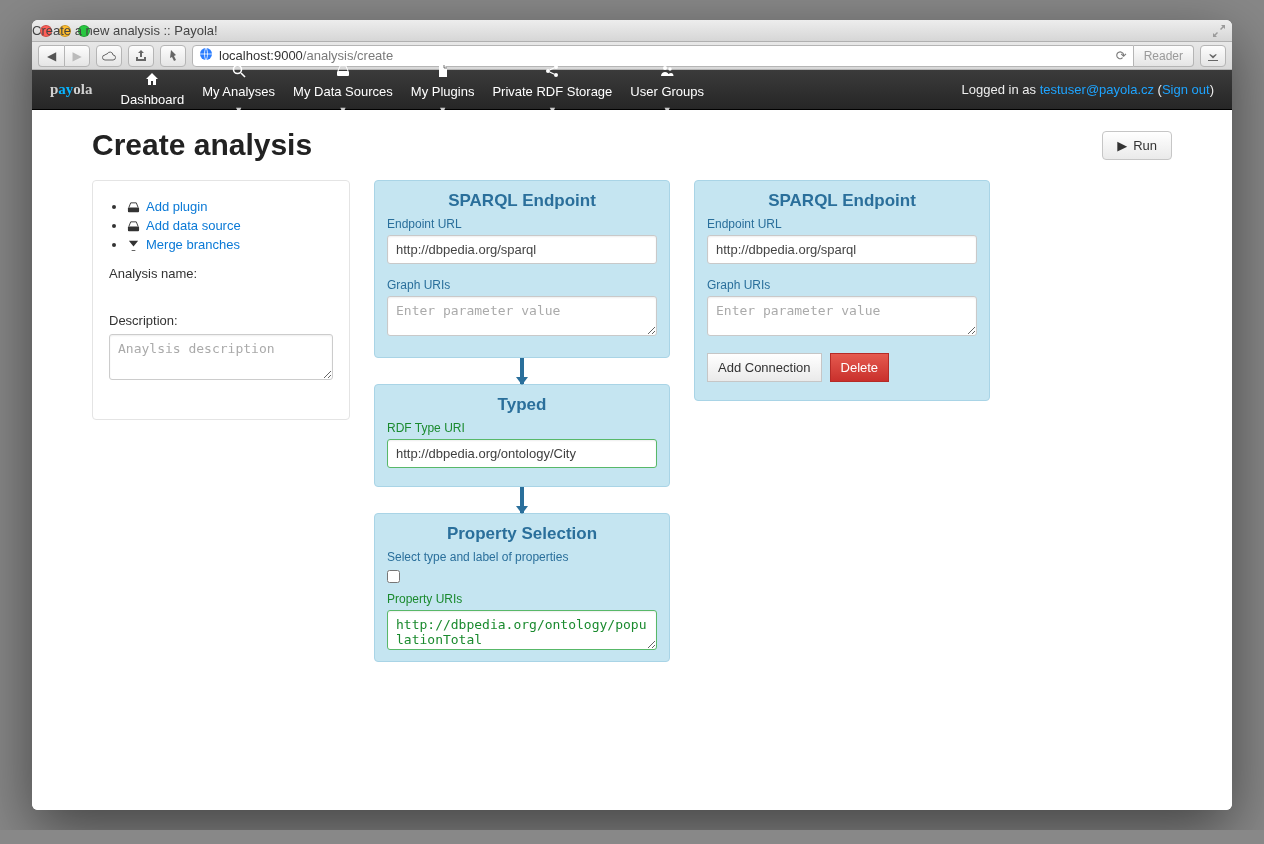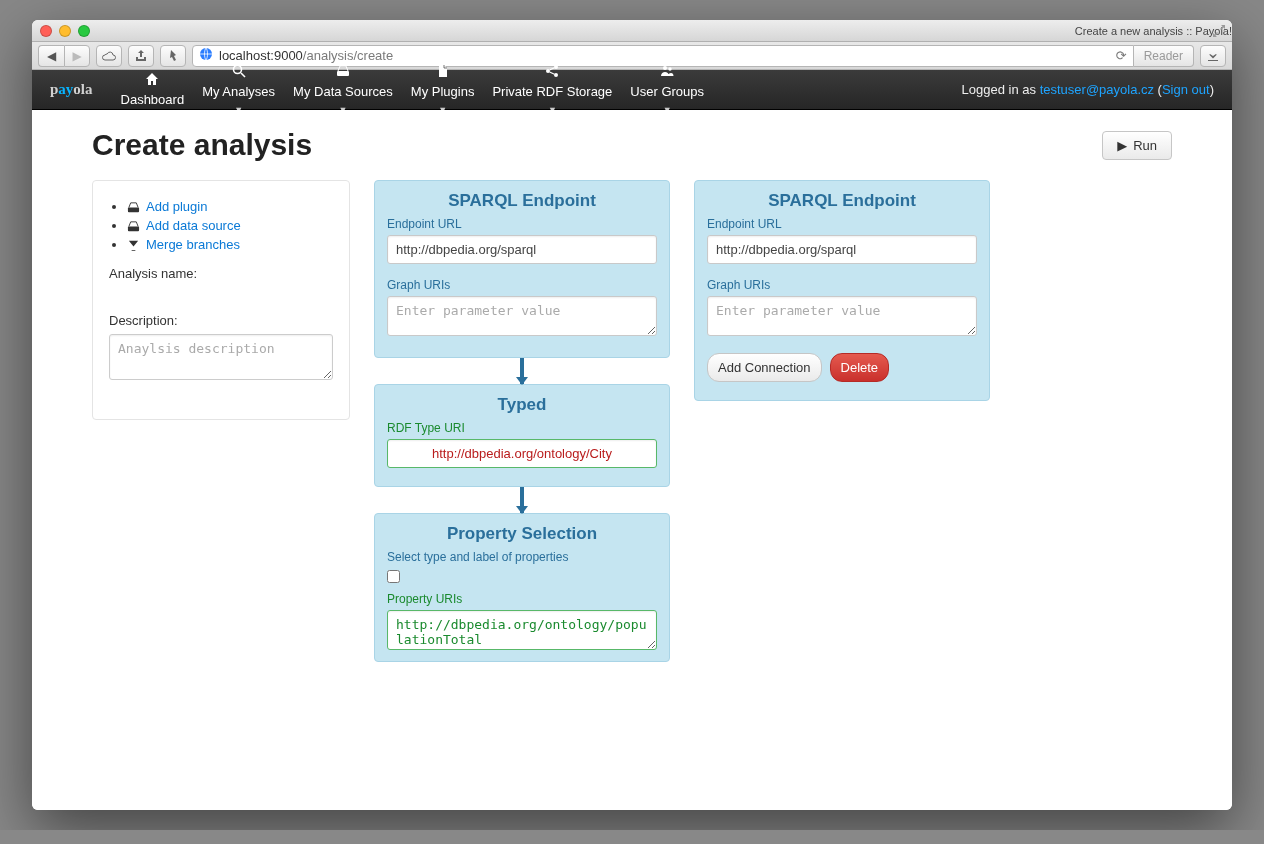--- a/index.html
+++ b/index.html
@@ -28,21 +28,21 @@
     height: 22px;
     background: linear-gradient(#ededed,#d6d6d6);
     border-bottom: 1px solid #b0b0b0;
     display: flex;
     align-items: center;
     position: relative;
   }
   .traffic { display: flex; gap: 7px; margin-left: 8px; }
   .tl { width: 12px; height: 12px; border-radius: 50%; border: 1px solid rgba(0,0,0,0.2);}
   .tl.red{background:#ff5f57;} .tl.yel{background:#ffbd2e;} .tl.grn{background:#28c940;}
-  .win-title { position:absolute; left:0; right:0; text-align:right; font-size:11px; color:#444;}
+  .win-title { position:absolute; left:0; right:0; text-align:left; font-size:13px; color:#444;}
   .titlebar .corner { position:absolute; right:6px; top:4px; width:14px; height:14px; color:#999;}
   .corner svg{width:14px;height:14px;}
   
   .toolbar {
     height: 28px;
     background: linear-gradient(#e8e8e8,#d8d8d8);
     border-bottom: 1px solid #b5b5b5;
     display:flex; align-items:center; padding: 0 6px; gap:6px;
   }
   .tb-btn {
@@ -117,34 +117,34 @@
   }
   .plugin-title{text-align:center;color:#2a6f9b;font-weight:700;font-size:17px;margin-bottom:4px;}
   .plugin-label{color:#2a6f9b;font-size:12px;margin:6px 0 4px 0;}
   .plugin-label.green{color:#1a8a2e;}
   .plugin-card input[type=text], .plugin-card textarea{
     width:100%; background:#fff; border:1px solid #c9c9c9; border-radius:3px;
     padding:6px 8px; font-size:13px; color:#444;
     box-shadow:inset 0 1px 2px rgba(0,0,0,0.07);
   }
   .plugin-card textarea{height:40px;resize:both;}
-  .plugin-card input.green-border{border:1px solid #58b869;color:#b91c1c;text-align:center;}
+  .plugin-card input.green-border{border:1px solid #58b869;color:#404040;}
   .plugin-card textarea.green-border{border:1px solid #58b869;color:#1a8a2e;}
   .connector{
     width:4px;height:26px;background:#2a6f9b;position:relative;margin:0;
   }
   .connector::after{
     content:"";position:absolute;bottom:-1px;left:-4px;
     border-left:6px solid transparent;border-right:6px solid transparent;border-top:8px solid #2a6f9b;
   }
   
   .right-card{width:296px;}
   .btn-row{display:flex;gap:8px;margin-top:14px;}
   .btn{
-    padding:6px 10px;border-radius:12px;font-size:13px;cursor:pointer;
+    padding:6px 10px;border-radius:0;font-size:13px;cursor:pointer;
     background:linear-gradient(#fff,#eaeaea);border:1px solid #c6c6c6;color:#333;
   }
   .btn.danger{background:linear-gradient(#e55a4f,#c9302c);border:1px solid #b52b27;color:#fff;}
   .chk{margin:6px 0 4px 0;}
   .small-icon{width:13px;height:13px;}
   .small-icon svg{width:13px;height:13px;fill:#0a79d6;vertical-align:middle;}
   .side-panel li .small-icon svg{fill:#333;}
   ::placeholder{color:#aaa;}
 </style>
 </head>

